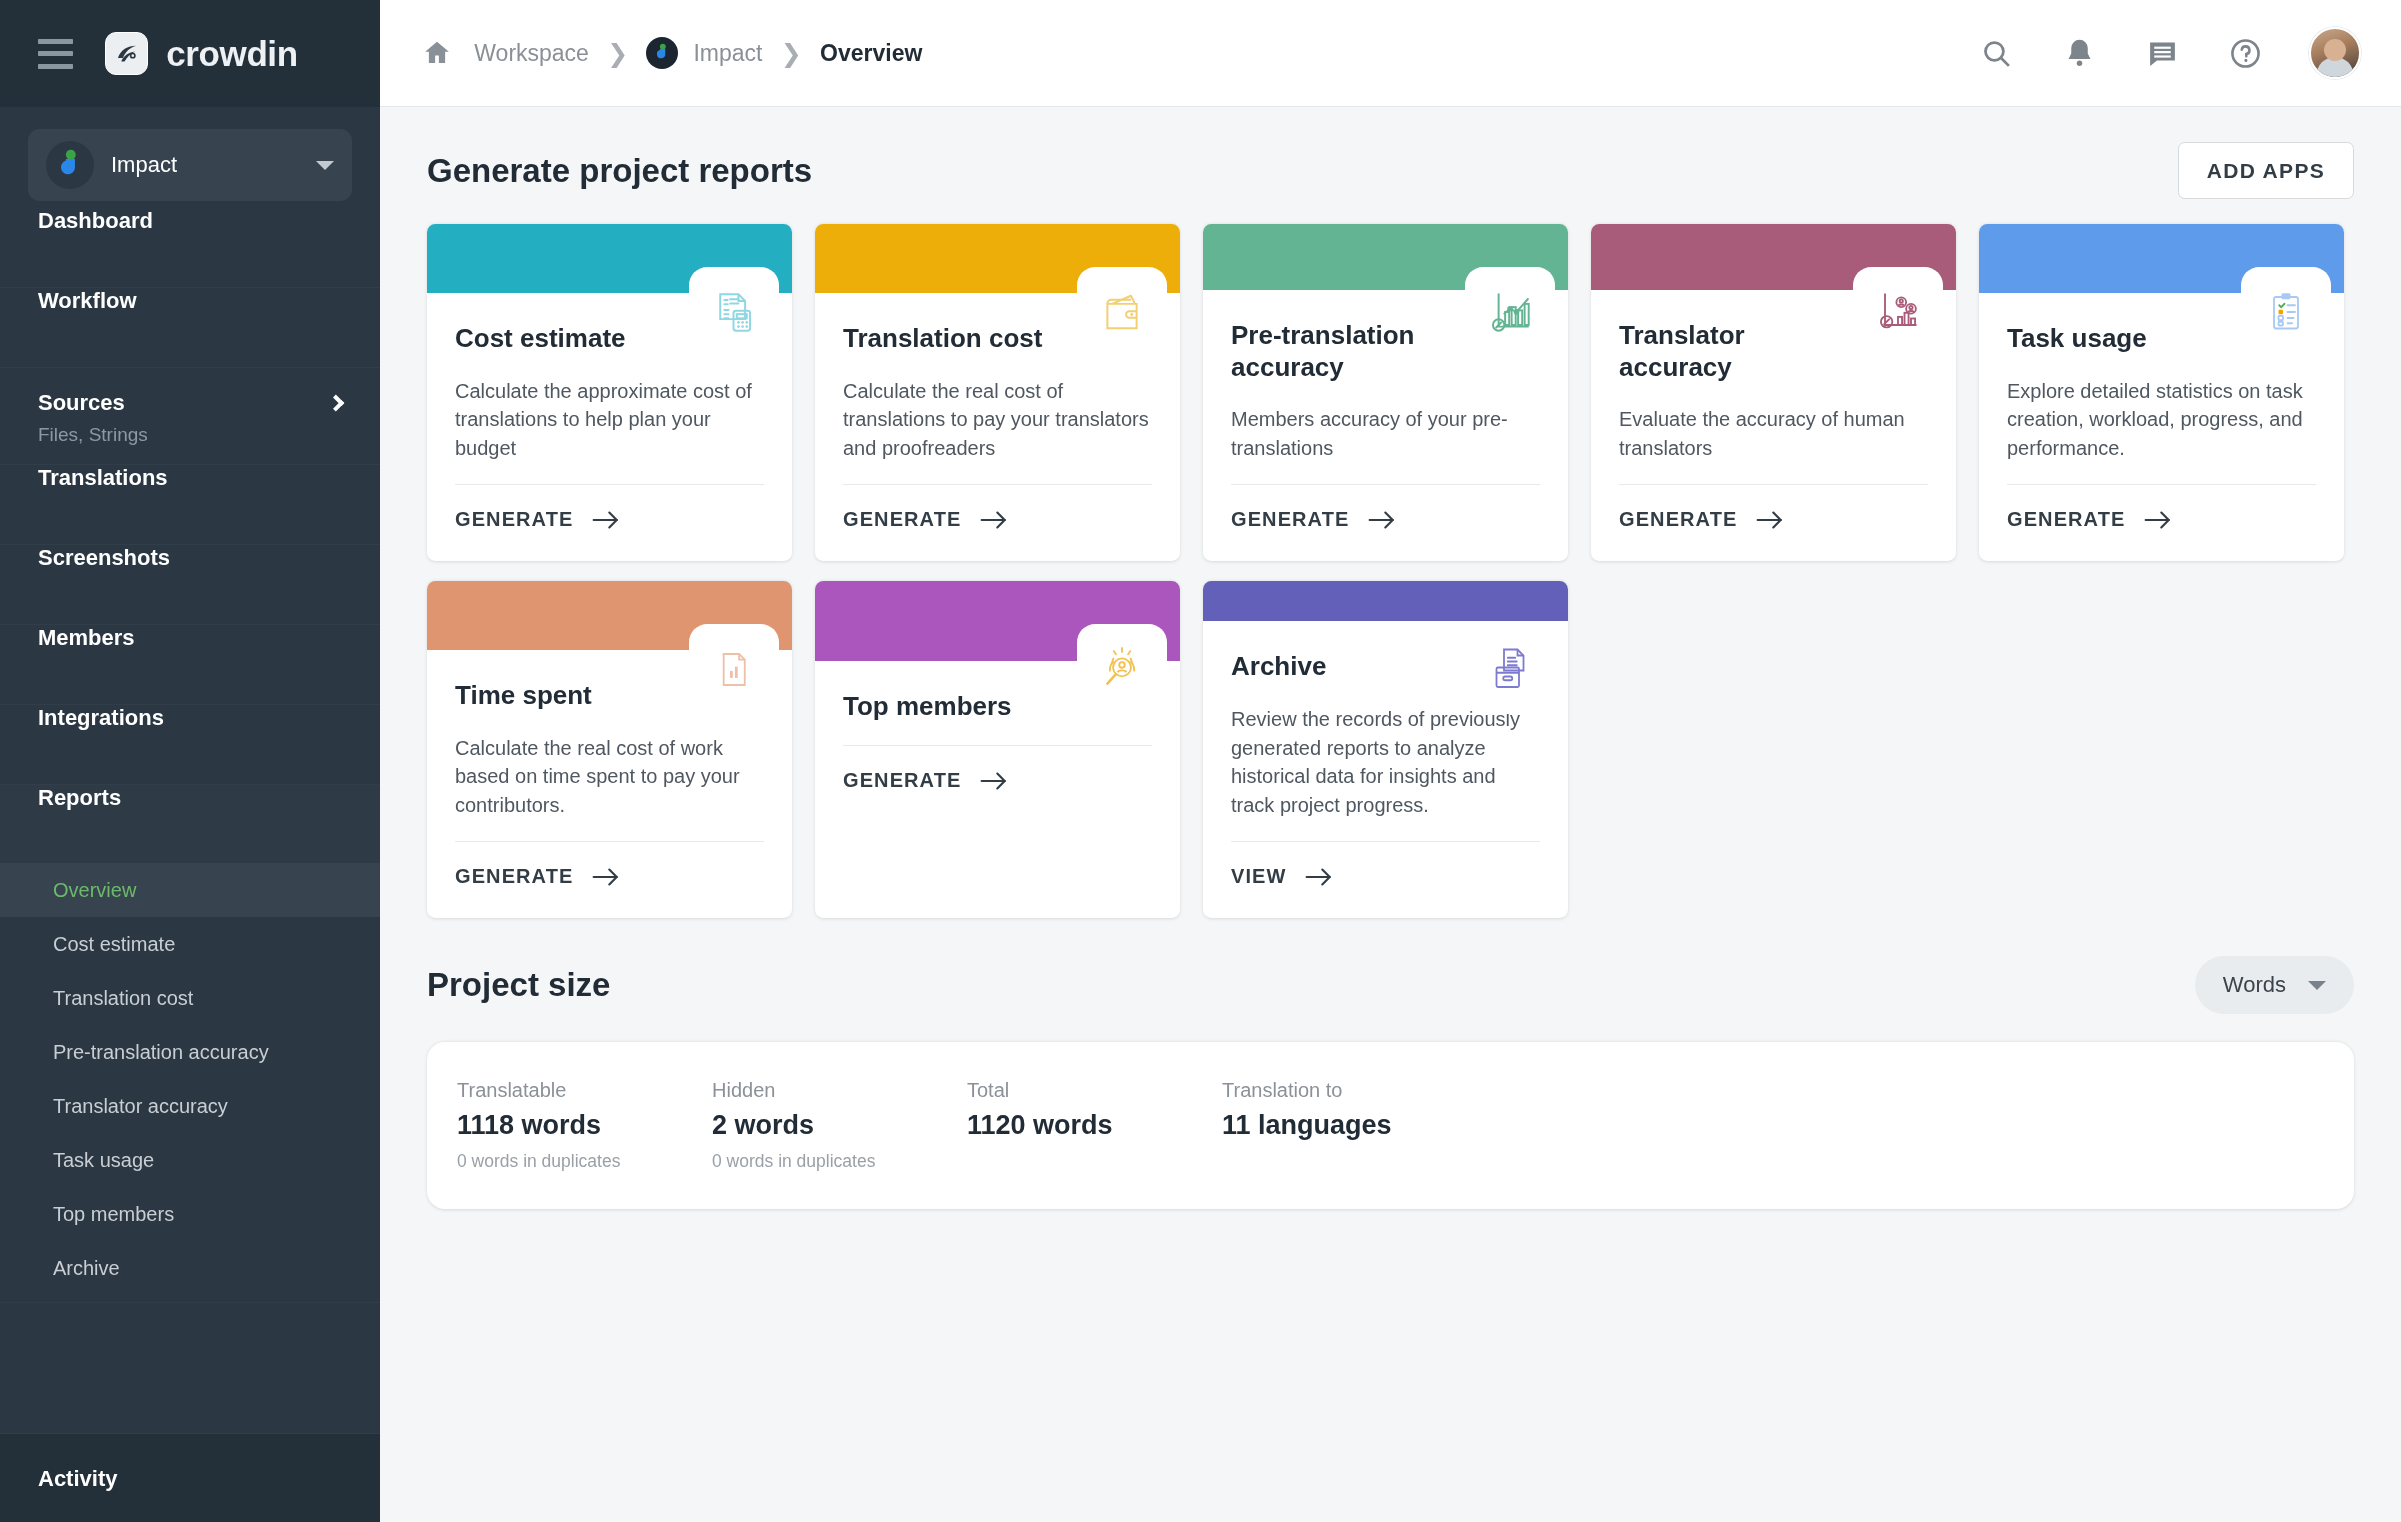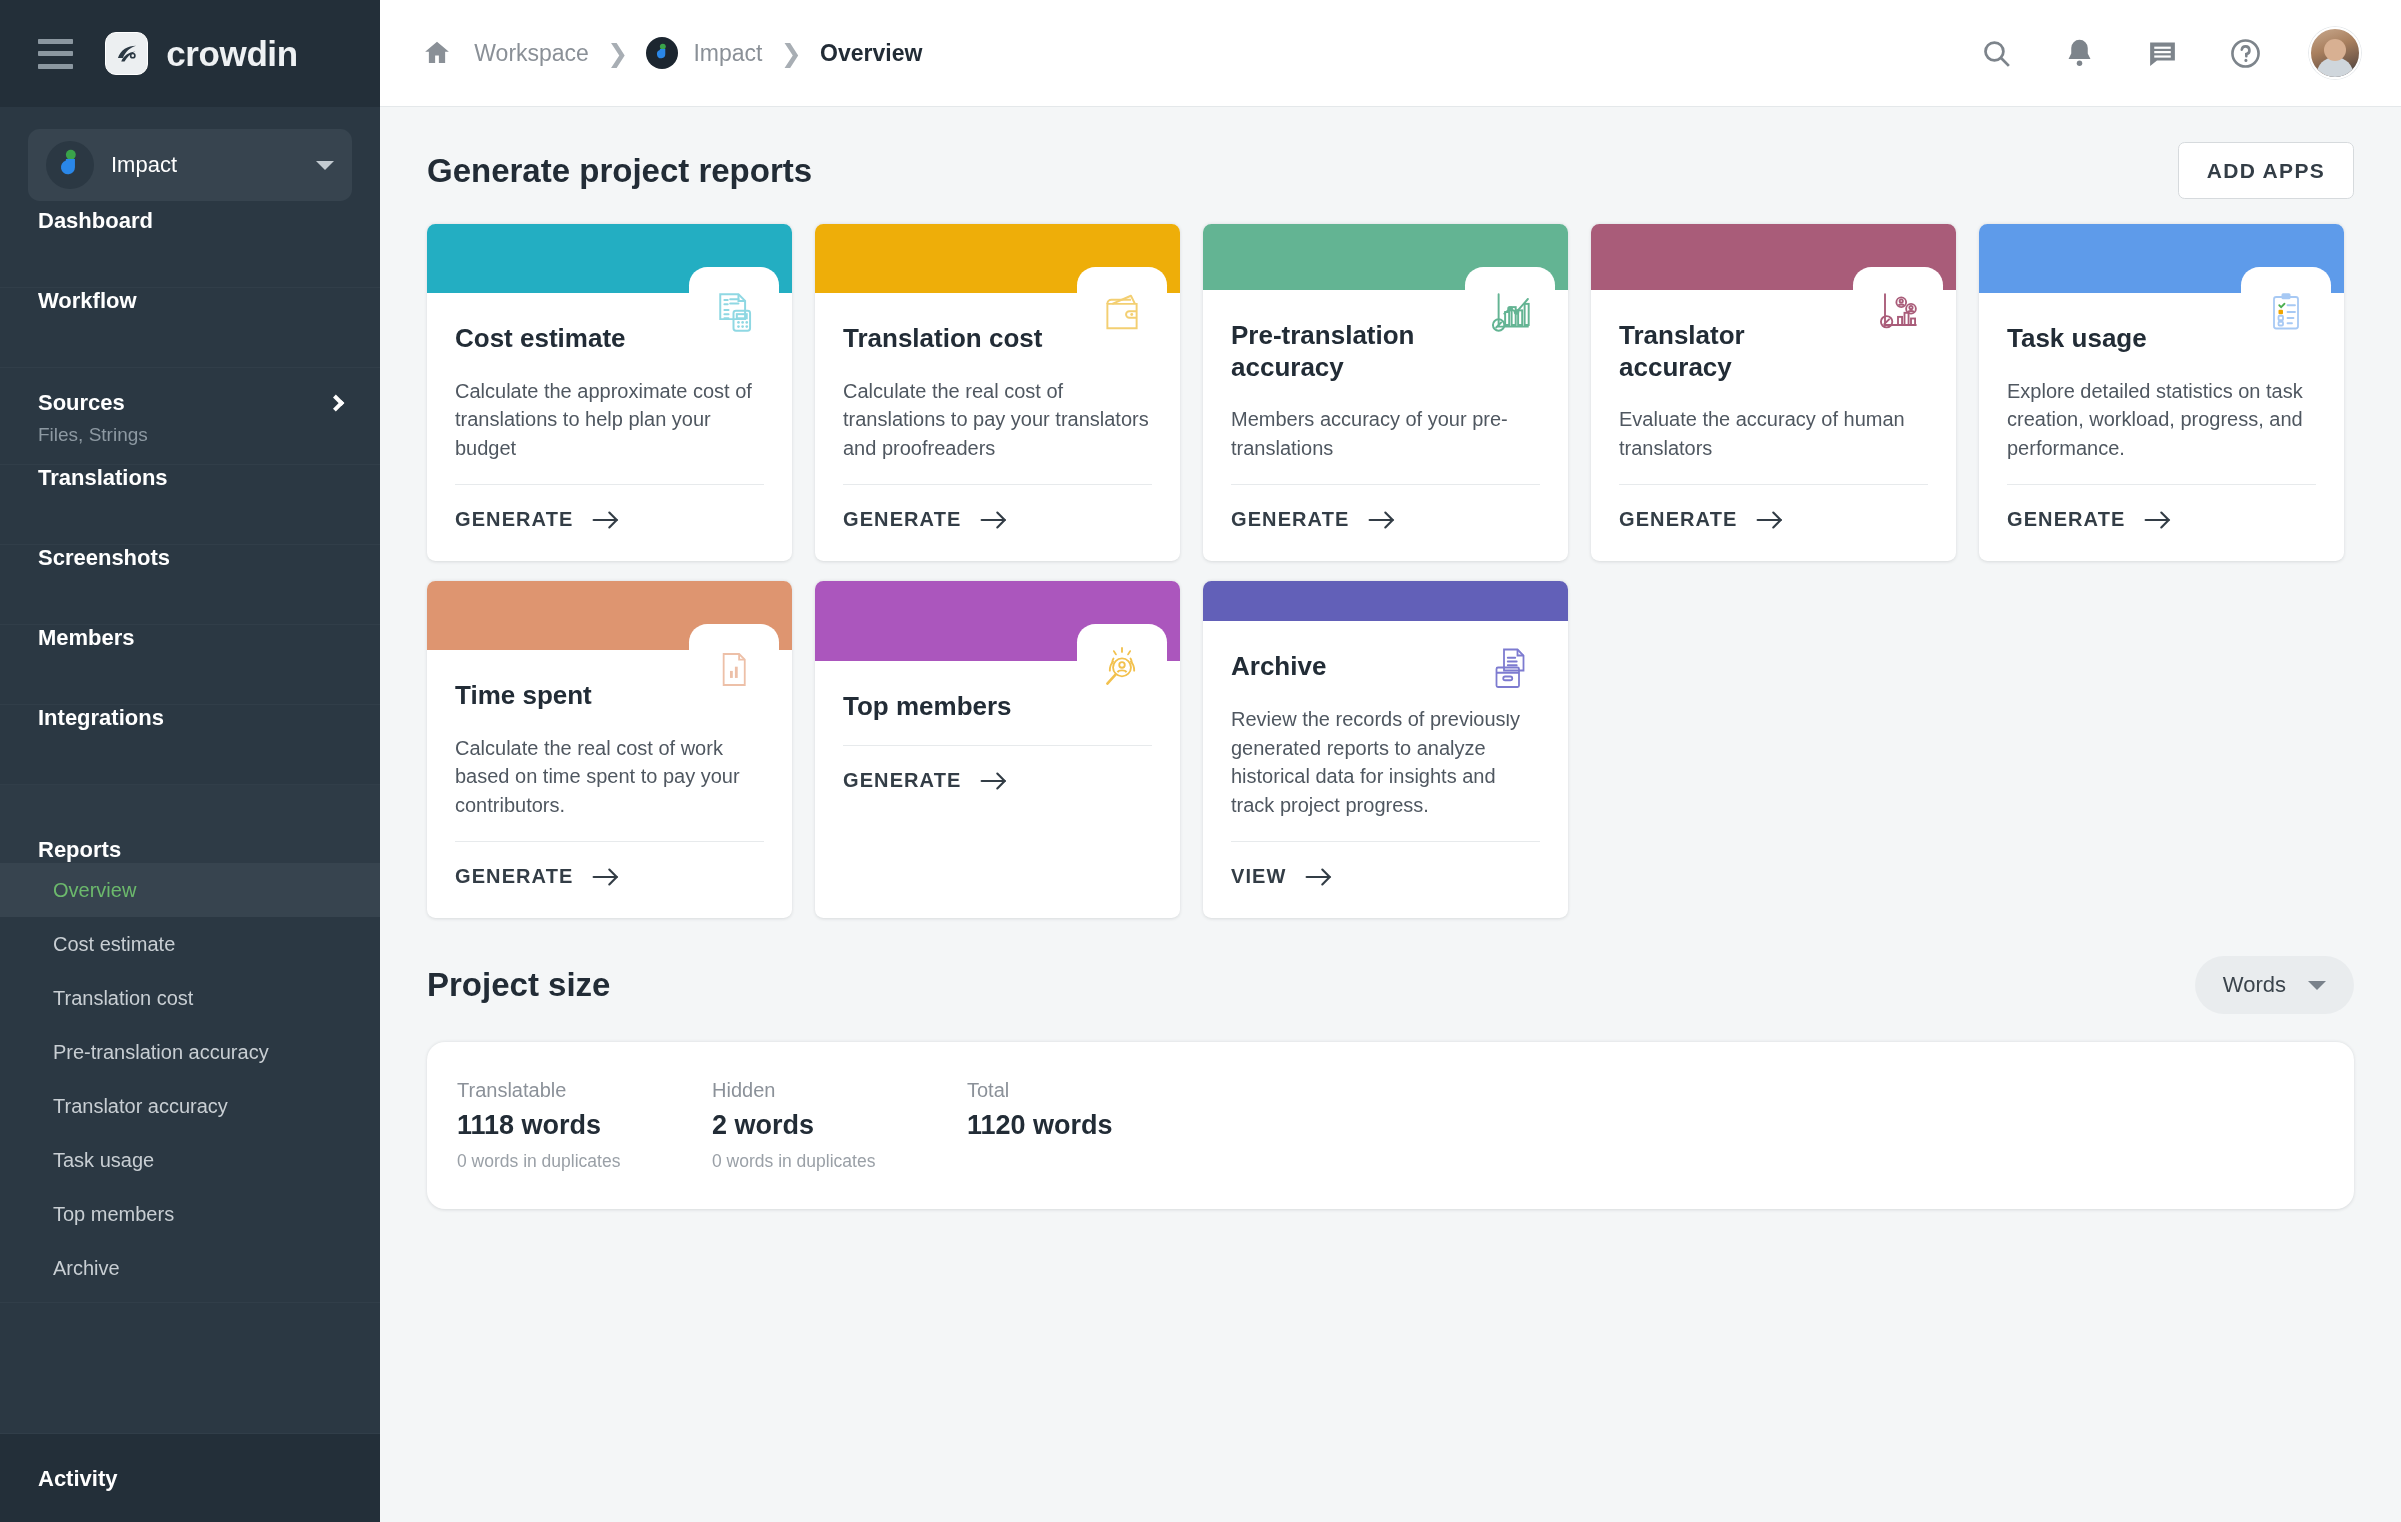--- a/index.html
+++ b/index.html
@@ -57,21 +57,21 @@
   }
   .sb-item.with-sub { height: auto; flex-direction: column; align-items: stretch;
     padding: 22px 38px 18.3px 38px; }
   .sb-item-row { display: flex; align-items: center; justify-content: space-between; }
   .sb-sub-label { color: #8d99a2; font-size: 19px; font-weight: 400; margin-top: 8.3px; }
   .chev-right {
     width: 11.7px; height: 11.7px; border-right: 4.2px solid #ffffff;
     border-top: 4.2px solid #ffffff; transform: rotate(45deg);
   }
   .sb-group-head {
-    padding: 0 38px; height: 78px; display: flex; align-items: flex-end;
+    padding: 0 38px; height: 78px; display: flex; align-items: flex-start;
     color: #ffffff; font-size: 22px; font-weight: 600; cursor: pointer;
     background: #2e3b46;
   }
   .sb-sublist { background: #2b3843; padding-bottom: 6.7px; border-bottom: 0.8px solid #313e49; }
   .sb-subitem {
     padding: 0 38px 0 53px; height: 54px; display: flex; align-items: center;
     color: #c8ced3; font-size: 20px; font-weight: 400; cursor: pointer;
   }
   .sb-subitem.active { color: #6cb96c; background: #37444f; }
   .sb-foot {
@@ -605,18 +605,23 @@
         <div class="stat">
           <div class="stat-label">Hidden</div>
           <div class="stat-value">2 words</div>
           <div class="stat-sub">0 words in duplicates</div>
         </div>
         <div class="stat">
           <div class="stat-label">Total</div>
           <div class="stat-value">1120 words</div>
           <div class="stat-sub"></div>
         </div>
+        <div class="stat wide">
+          <div class="stat-label">Translation to</div>
+          <div class="stat-value">11 languages</div>
+          <div class="stat-sub"></div>
+        </div>
       </div>
 
     </main>
   </div>
 </div>
 
 
 </body></html>

